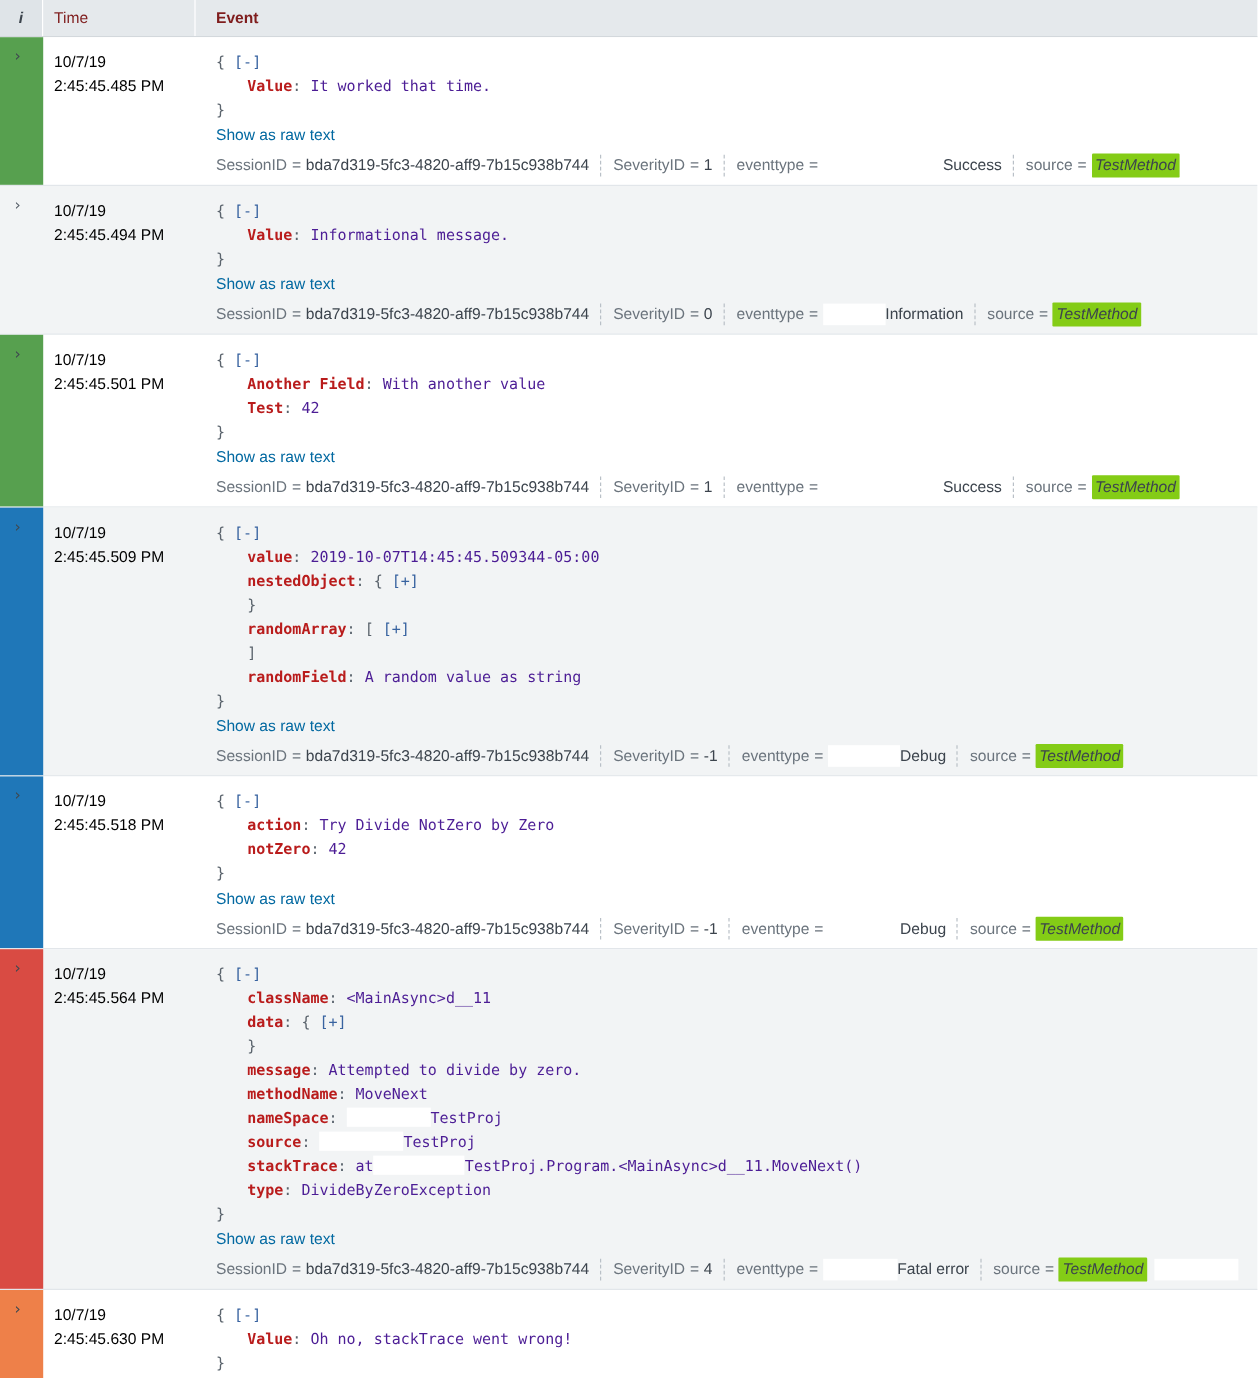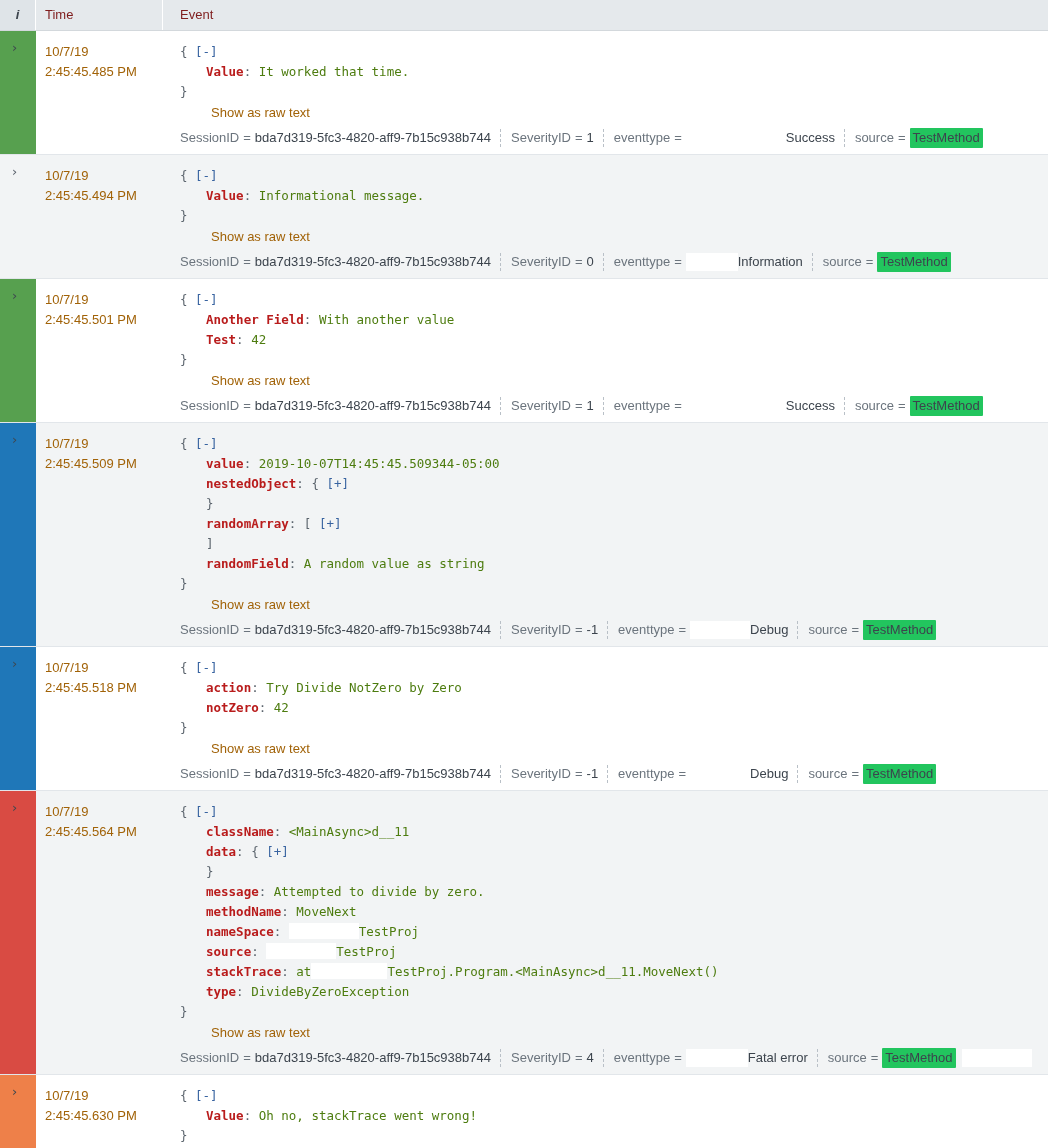--- a/index.html
+++ b/index.html
@@ -25,21 +25,21 @@
     font-size:13px;
     color:#7f1d1d;
     font-weight:400;
     height:30px;
     line-height:30px;
     box-sizing:border-box;
   }
   .th-info{width:36px;text-align:center;font-style:italic;font-weight:700;color:#3c444d;
            background:#dfe4e8;border-right:1px solid #ffffff;}
   .th-time{width:127px;padding-left:9px;border-right:1px solid #ffffff;}
-  .th-event{flex:1;padding-left:17px;}
+  .th-event{flex:1;padding-left:17px;font-weight:bold;}
 
   
   .row{display:flex;position:relative;border-bottom:1px solid #e2e6ea;}
   .row.alt{background:#f2f4f5;}
   .row.plain{background:#ffffff;}
 
   .sev{
     width:36px;
     flex:0 0 36px;
     position:relative;
@@ -60,69 +60,68 @@
   .sev.none{background:#f2f4f5;}
   .sev.none .chev{color:#5a626c;}
   .sev.green .chev,.sev.blue .chev,.sev.red .chev,.sev.orange .chev{color:#3f4850;}
 
   .timecell{
     width:127px;
     flex:0 0 127px;
     padding:11px 0 0 9px;
     box-sizing:border-box;
     font-size:13px;
-    color:#a16207;
+    color:#000000;
     line-height:20px;
   }
   .eventcell{
     flex:1;
     padding:11px 0 6px 17px;
     box-sizing:border-box;
     min-width:0;
   }
 
   
   .json{
     font-family:"DejaVu Sans Mono", monospace;
     font-size:12.5px;
     line-height:20px;
     color:#5b646d;
     white-space:pre;
   }
   .json .k{color:#b91c1c;font-weight:700;}
-  .json .v{color:#4d7c0f;}
+  .json .v{color:#4c1d95;}
   .json .tog{color:#3863a0;}
   .json .brace{color:#5b646d;}
   .json .ind{display:inline-block;width:26px;}
 
   .rawlink{
     display:inline-block;
     margin-top:1px;
     font-size:13px;
-    color:#a16207;
+    color:#0369a1;
     cursor:pointer;
     line-height:19px;
-    margin-left:31px;
   }
 
   
   .meta{
     margin-top:6px;
     display:flex;
     align-items:center;
     font-size:13px;
     color:#6b747d;
     line-height:20px;
     white-space:nowrap;
   }
   .meta .fld{display:inline-flex;align-items:center;text-align:center;}
   .meta .name{color:#6b747d;}
   .meta .eq{color:#6b747d;padding:0 4px;}
   .meta .val{color:#3c444d;}
-  .meta .val.hl{background:#22c55e;padding:0 3px;border-radius:1px;}
+  .meta .val.hl{background:#84cc16;padding:0 3px;border-radius:1px;font-style:italic;}
   .meta .sep{
     display:inline-block;
     width:1px;
     height:18px;
     margin:0 9px;
     border-left:1px dashed #b9c0c7;
   }
   
   .redact{display:inline-block;background:#ffffff;height:16px;vertical-align:-3px;}
   .redact.m{height:18px;vertical-align:-4px;}

